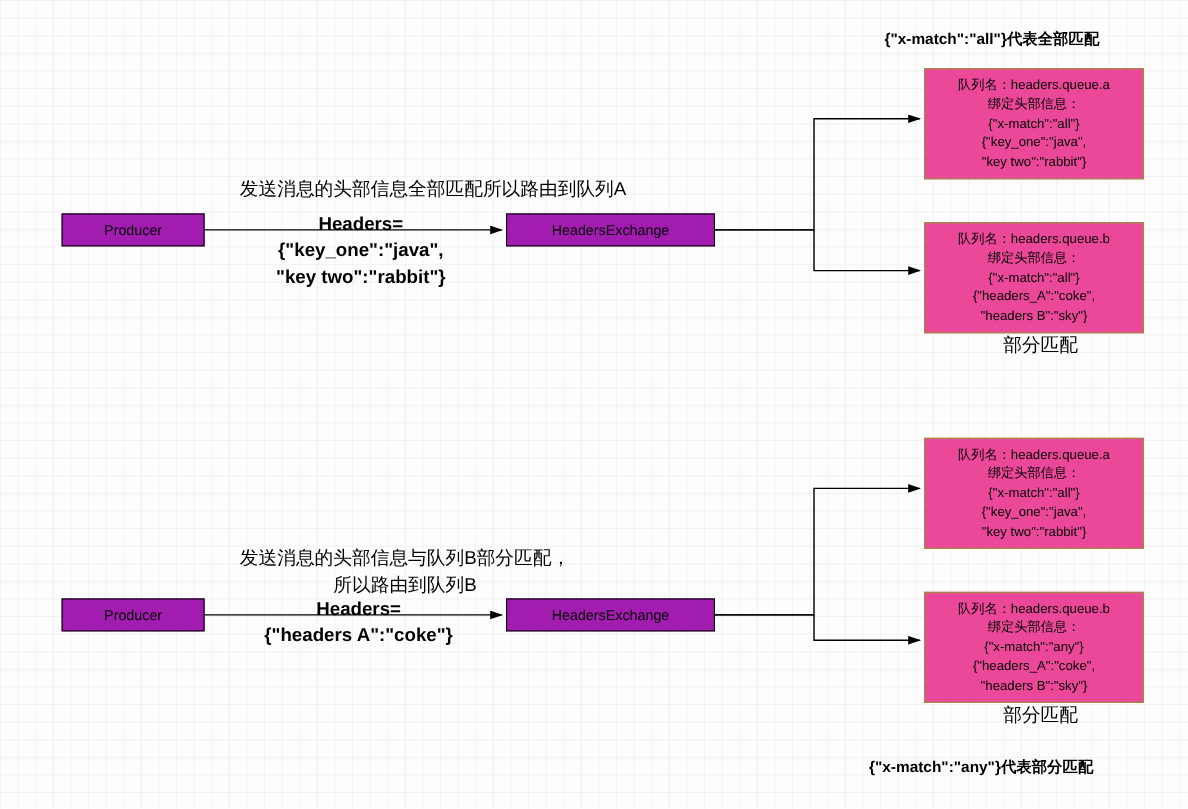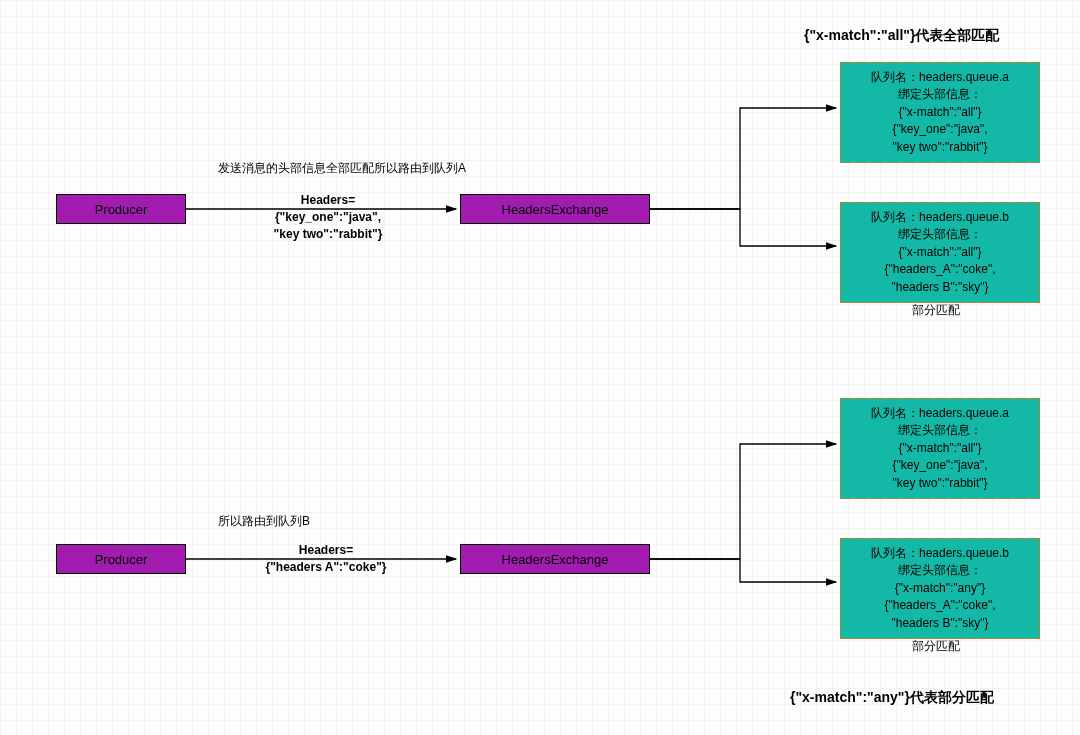--- a/index.html
+++ b/index.html
@@ -23,29 +23,29 @@
     display: flex;
     align-items: center;
     justify-content: center;
     text-align: center;
     font-size: 13px;
     padding: 4px 8px;
   }
   .queue {
     position: absolute;
     border: 1px solid #9b8f3a;
-    background: #14b8a6;
+    background: #ec4899;
     font-size: 12px;
     text-align: center;
     padding: 6px 8px;
     line-height: 1.45;
   }
   .label {
     position: absolute;
-    font-size: 12px;
+    font-size: 17px;
     text-align: center;
     line-height: 1.4;
     white-space: nowrap;
   }
   .bold { font-weight: bold; }
   svg.connector { position: absolute; top: 0; left: 0; pointer-events: none; }
 </style>
 </head>
 <body>
 
@@ -97,21 +97,21 @@
   <path d="M650,209 L740,209 L740,108 L836,108" fill="none" stroke="#000" stroke-width="1.3" marker-end="url(#arrow)"></path>
 
   <path d="M650,209 L740,209 L740,246 L836,246" fill="none" stroke="#000" stroke-width="1.3" marker-end="url(#arrow)"></path>
 </svg>
 
 <div class="box" style="left:56px; top:544px; width:130px; height:30px;">
   <span>Producer</span>
 </div>
 
 <div class="label" style="left:218px; top:496px; text-align:center;">
-  <br>
+  <span>发送消息的头部信息与队列B部分匹配，</span><br>
   <span>所以路由到队列B</span>
 </div>
 
 <div class="label" style="left:236px; top:542px; width:180px; text-align:center;">
   <span class="bold">Headers=</span><br>
   <span class="bold">{"headers A":"coke"}</span>
 </div>
 
 <div class="box" style="left:460px; top:544px; width:190px; height:30px;">
   <span>HeadersExchange</span>

